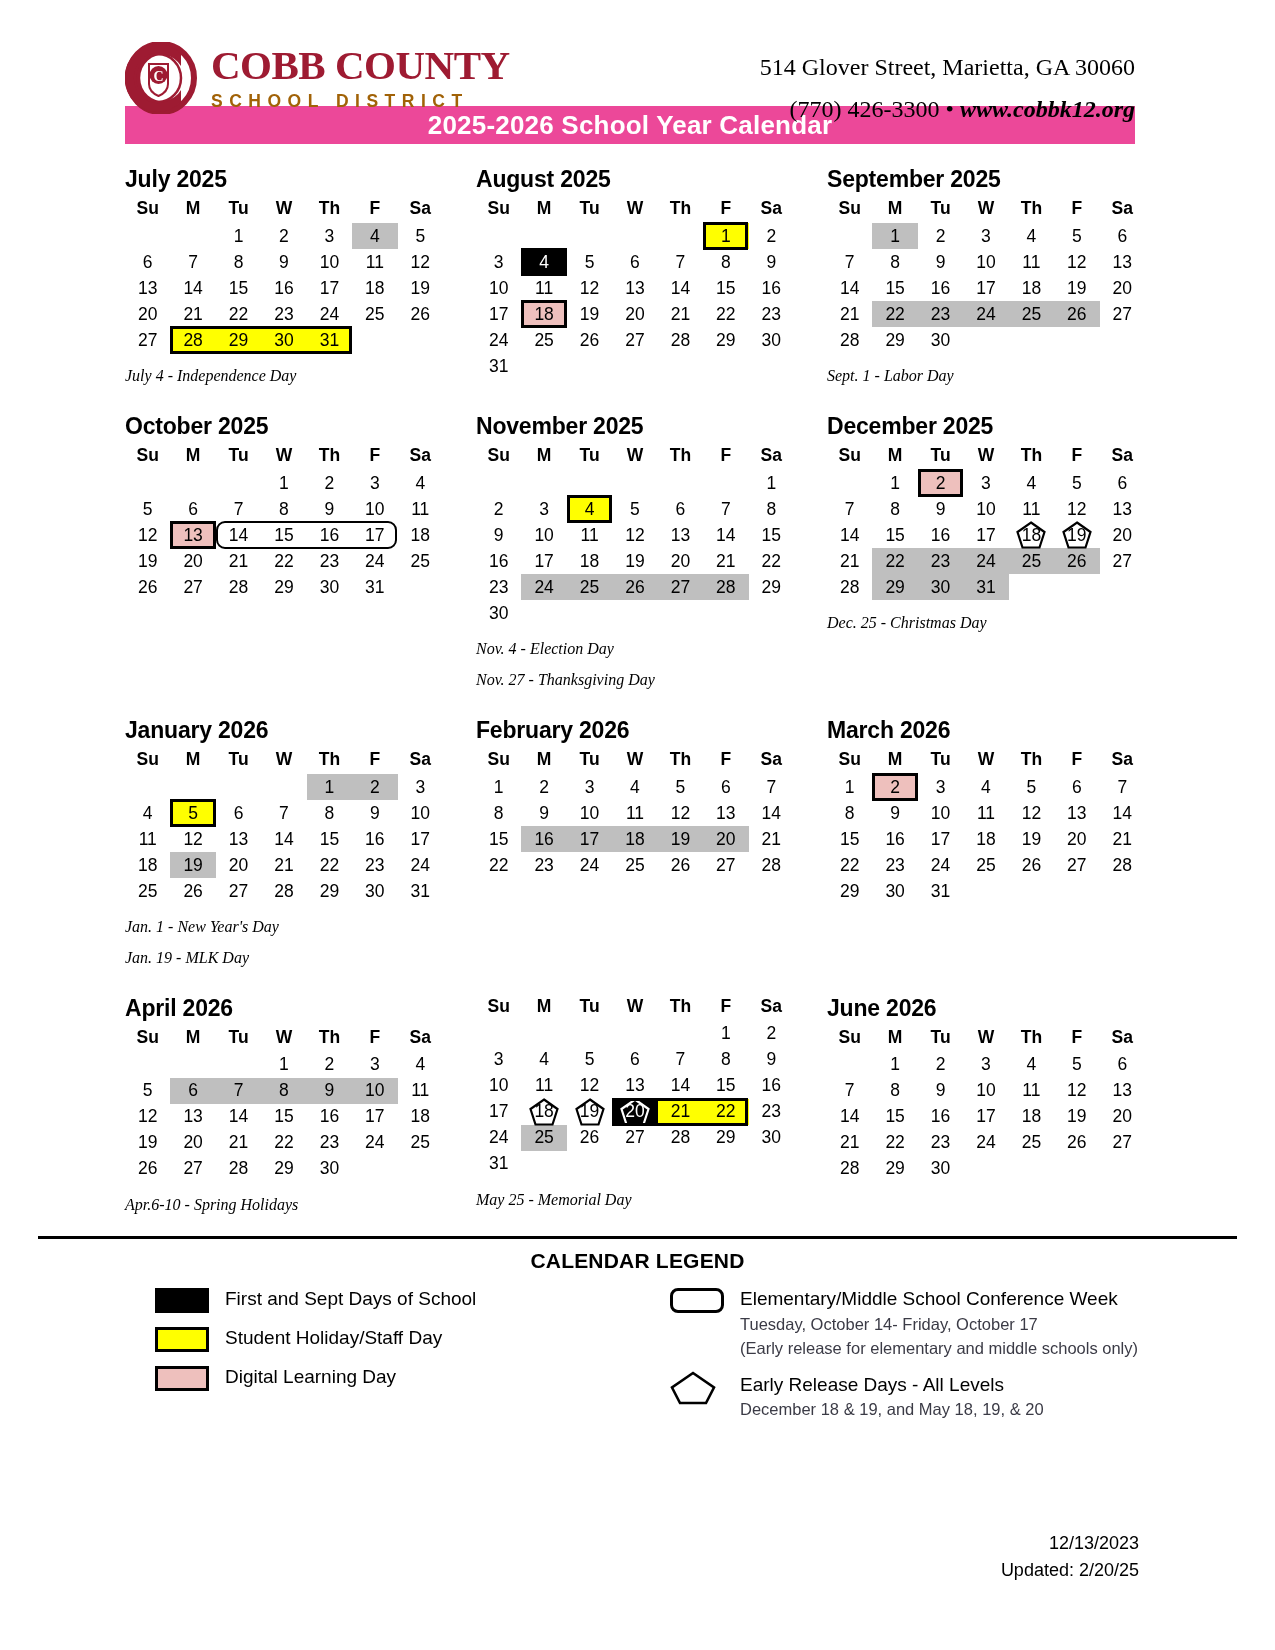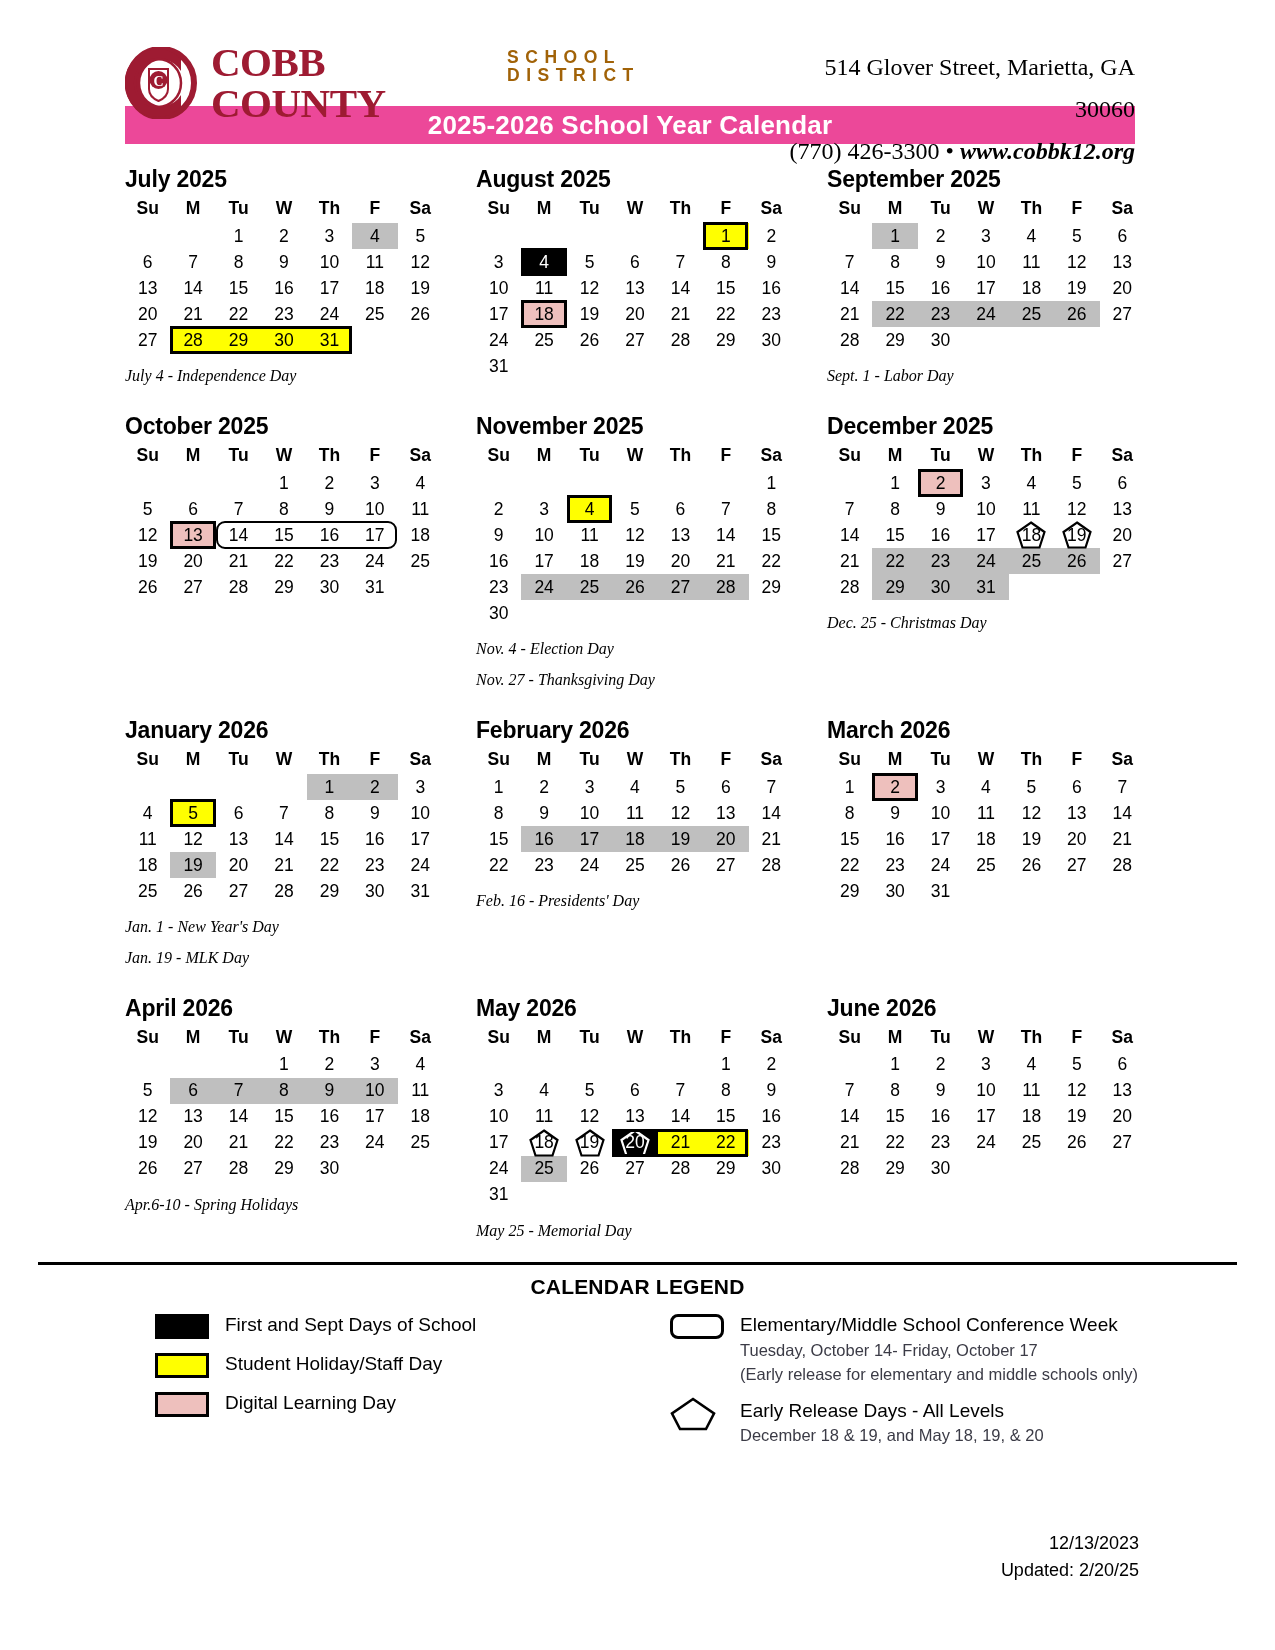--- a/index.html
+++ b/index.html
@@ -18,21 +18,21 @@
   .header {
     position: relative;
     height: 100px;
     padding: 42px 140px 0 125px;
     display: flex;
     align-items: flex-start;
     justify-content: space-between;
   }
   .brand { display: flex; align-items: center; gap: 14px; }
   .logo-mark { width: 72px; height: 72px; flex: 0 0 72px; }
-  .brand-text { display: flex; line-height: 1; }
+  .brand-text { display: flex; flex-direction: column; line-height: 1; }
   .brand-line1 {
     font-family: "Liberation Serif", serif;
     font-weight: bold;
     font-size: 41px;
     letter-spacing: -0.5px;
     color: #9e1b32;
     text-transform: uppercase;
   }
   .brand-line2 {
     font-family: "Liberation Sans", sans-serif;
@@ -1379,23 +1379,20 @@
               <td>
                 <span class="daybox">27</span>
               </td>
               <td>
                 <span class="daybox">28</span>
               </td>
             </tr>
           </tbody>
         </table>
       </div>
-      <div>
-        <div class="month-note" style="margin-top: 8px;">Feb. 16 - Presidents' Day</div>
-      </div>
     </div>
     <div class="month-cell">
       <div class="month-title">March 2026</div>
       <div style="position: relative;">
         <table class="cal">
           <thead>
             <tr>
               <th>Su</th>
               <th>M</th>
               <th>Tu</th>
@@ -1659,21 +1656,20 @@
               </td>
             </tr>
           </tbody>
         </table>
       </div>
       <div>
         <div class="month-note" style="margin-top: 8px;">Apr.6-10 - Spring Holidays</div>
       </div>
     </div>
     <div class="month-cell">
-      <div class="month-title">May 2026</div>
       <div style="position: relative;">
         <table class="cal">
           <thead>
             <tr>
               <th>Su</th>
               <th>M</th>
               <th>Tu</th>
               <th>W</th>
               <th>Th</th>
               <th>F</th>

